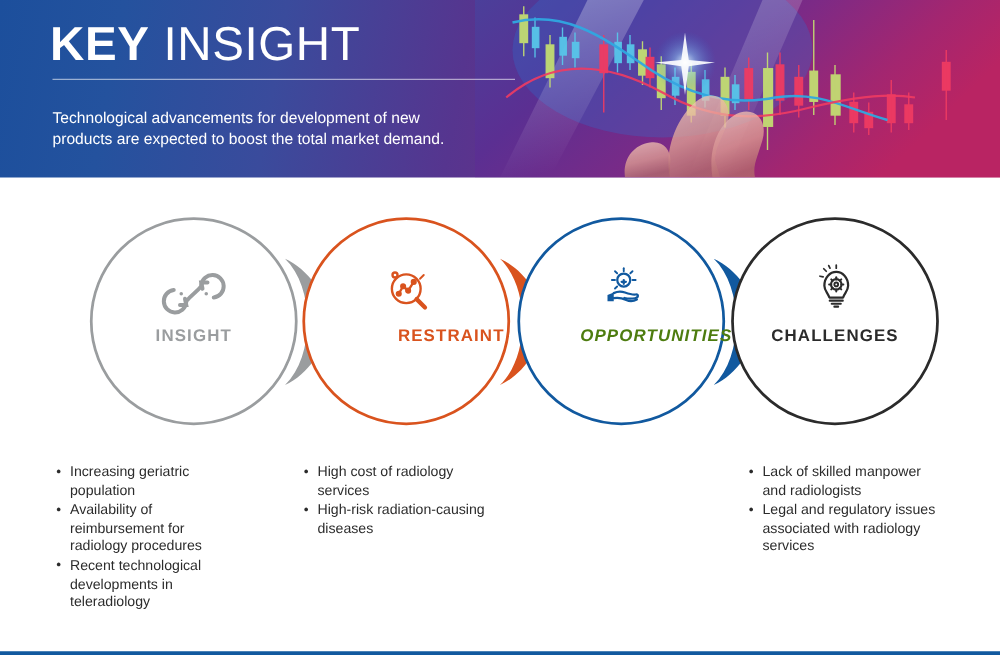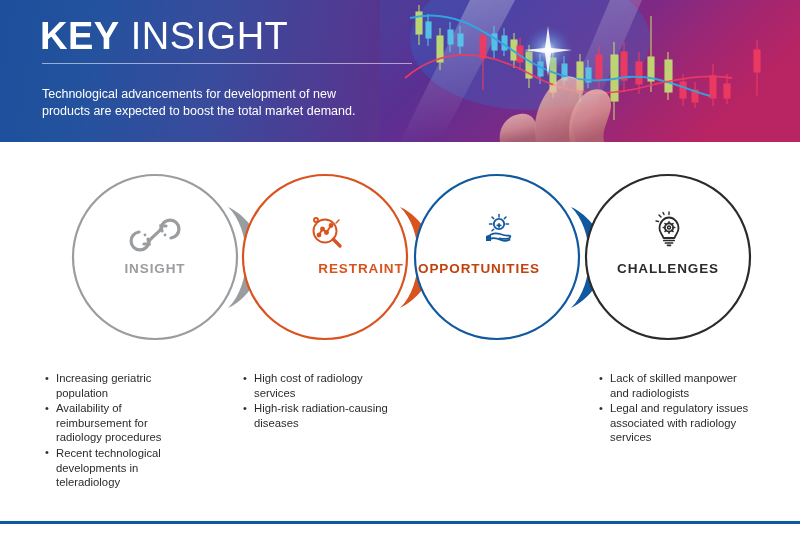--- a/index.html
+++ b/index.html
@@ -332,21 +332,21 @@
         <path d="M-9,-17 L-7,-15"></path>
         <path d="M-12,-11 L-9.5,-10.5"></path>
         <path d="M1,-20 L1,-17.5"></path>
         <path d="M-5,-19.5 L-4,-17.5"></path>
       </g>
     </g>
   </svg>
 
   <div class="circle-label" style="left:155px; top:101px; color:#9a9d9f;">INSIGHT</div>
   <div class="circle-label" style="left:325px; top:101px; color:#d9531e;margin-left:36px;">RESTRAINT</div>
-  <div class="circle-label" style="left:479px; top:101px; color:#c2410c;">OPPORTUNITIES</div>
+  <div class="circle-label" style="left:525px; top:101px; color:#4d7c0f;font-style:italic;">OPPORTUNITIES</div>
   <div class="circle-label" style="left:668px; top:101px; color:#2b2b2b;text-align:center;">CHALLENGES</div>
 </div>
 
 <div class="bullets-row">
 
   <div class="bullet-col" style="left:40px; width:150px;">
     <ul>
       <li>Increasing geriatric population</li>
       <li>Availability of reimbursement for radiology procedures</li>
       <li>Recent technological developments in teleradiology</li>

